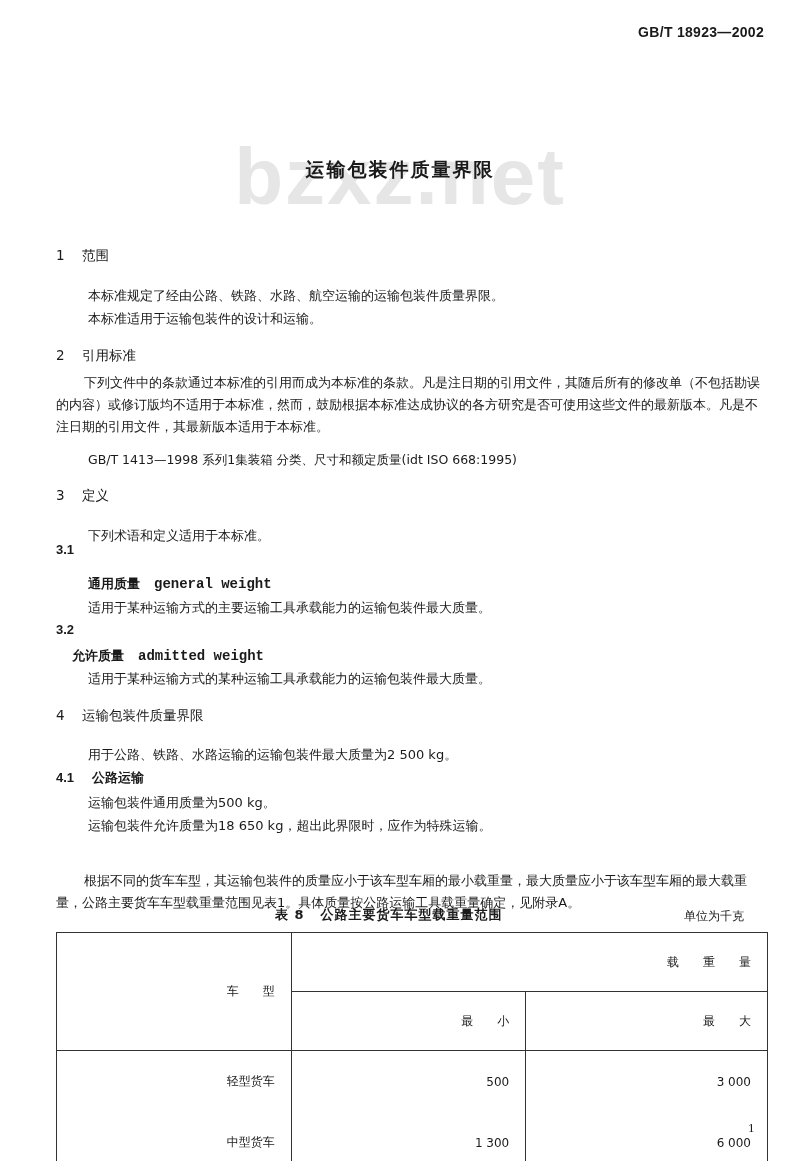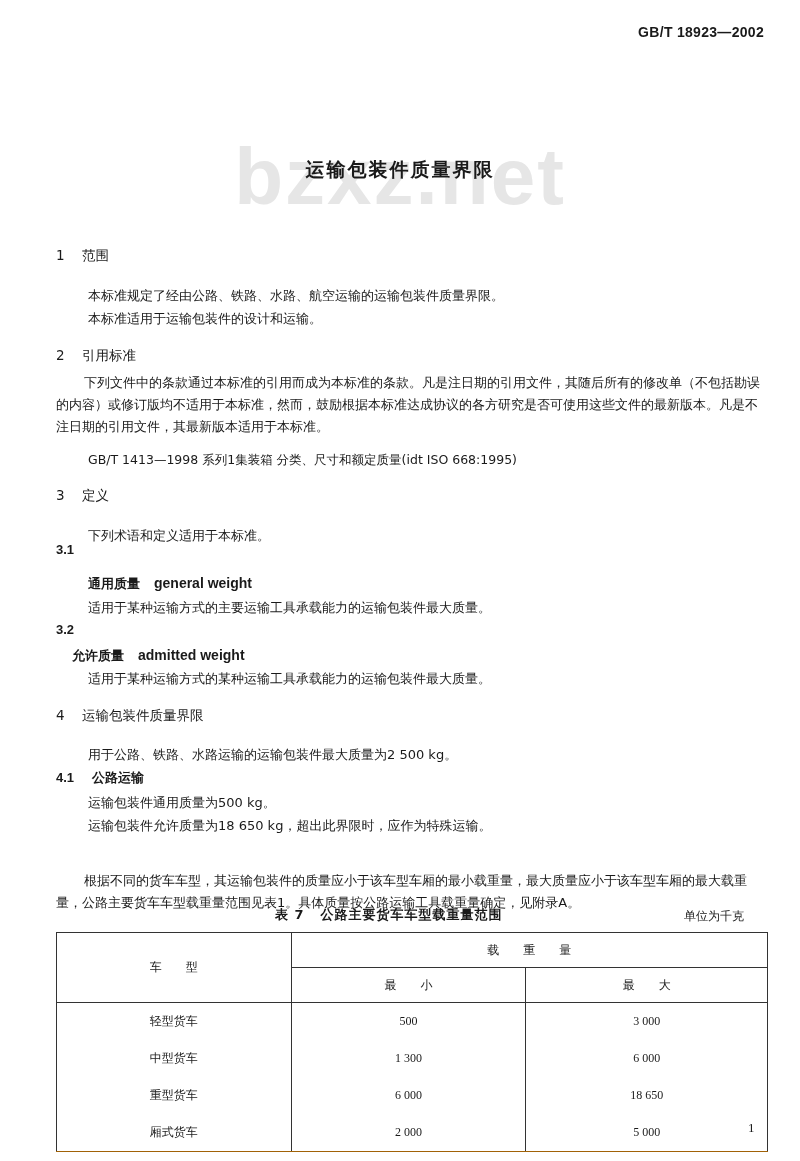--- a/index.html
+++ b/index.html
@@ -17,31 +17,31 @@
     font-size: 80px; color: #e6e6e6; letter-spacing: 2px; line-height: 90px;
   }
   .doc-title {
     position: absolute; top: 157px; left: 0; width: 800px; text-align: center;
     font-size: 19px; font-weight: bold; letter-spacing: 2px;
   }
   .abs { position: absolute; font-size: 13px; white-space: nowrap; }
   .h1 { font-size: 13.5px; }
   .h1 .num { display: inline-block; width: 26px; }
   .para { left: 56px; width: 712px; white-space: normal; line-height: 22px; text-indent: 28px; font-size: 13px; }
-  .en-term { font-family: Liberation Sans, sans-serif; font-weight: bold; margin-left: 14px; font-size: 14px; }
+  .en-term { font-family: Liberation Mono, monospace; font-weight: bold; margin-left: 14px; font-size: 14px; }
   .term-zh { font-weight: bold; }
   .table-caption { position: absolute; top: 906px; left: 275px; font-size: 13px; font-weight: bold; letter-spacing: 1px; }
   .table-caption .gap { display: inline-block; width: 16px; }
   .table-unit { position: absolute; top: 908px; left: 684px; font-size: 12px; }
   table.spec {
     position: absolute; top: 932px; left: 56px; width: 712px;
     border-collapse: collapse; font-size: 12px;
   }
   table.spec td, table.spec th {
-    border: 1px solid #333; font-weight: normal; text-align: center; height: 28px; padding: 4px; font-family: Liberation Serif, serif;
+    border: 1px solid #333; font-weight: normal; text-align: right; height: 28px; padding: 16px;
   }
   table.spec tbody td { border-top: none; border-bottom: none; height: 29px; }
   table.spec tbody tr:last-child td { border-bottom: 1px solid #a16207; }
   table.spec thead th { height: 26px; }
   .page-num { position: absolute; top: 1120px; left: 748px; font-family: "Liberation Serif", serif; font-size: 13px; }
 </style>
 </head>
 <body>
 
 <div class="std-code">GB/T 18923—2002</div>
@@ -83,21 +83,21 @@
 <div class="abs" style="top:746px; left:88px;">用于公路、铁路、水路运输的运输包装件最大质量为2 500 kg。</div>
 
 <div class="abs" style="top:769px; left:56px; font-weight:bold;">
   <span style="display:inline-block; width:36px; font-family:'Liberation Sans',sans-serif;">4.1</span><span>公路运输</span>
 </div>
 <div class="abs" style="top:794px; left:88px;">运输包装件通用质量为500 kg。</div>
 <div class="abs" style="top:817px; left:88px;">运输包装件允许质量为18 650 kg，超出此界限时，应作为特殊运输。</div>
 <div class="abs para" style="top:828px;margin-top:42px;">根据不同的货车车型，其运输包装件的质量应小于该车型车厢的最小载重量，最大质量应小于该车型车厢的最大载重量，公路主要货车车型载重量范围见表1。具体质量按公路运输工具载重量确定，见附录A。</div>
 
 <div class="table-caption">
-  <span>表 7</span><span class="gap"></span><span>公路主要货车车型载重量范围</span>
+  <span>表 8</span><span class="gap"></span><span>公路主要货车车型载重量范围</span>
 </div>
 <div class="table-unit">单位为千克</div>
 
 <table class="spec">
   <thead>
     <tr>
       <th rowspan="2" style="width:33%; border-left:1px solid #333;">车　　型</th>
       <th colspan="2">载　　重　　量</th>
     </tr>
     <tr>

